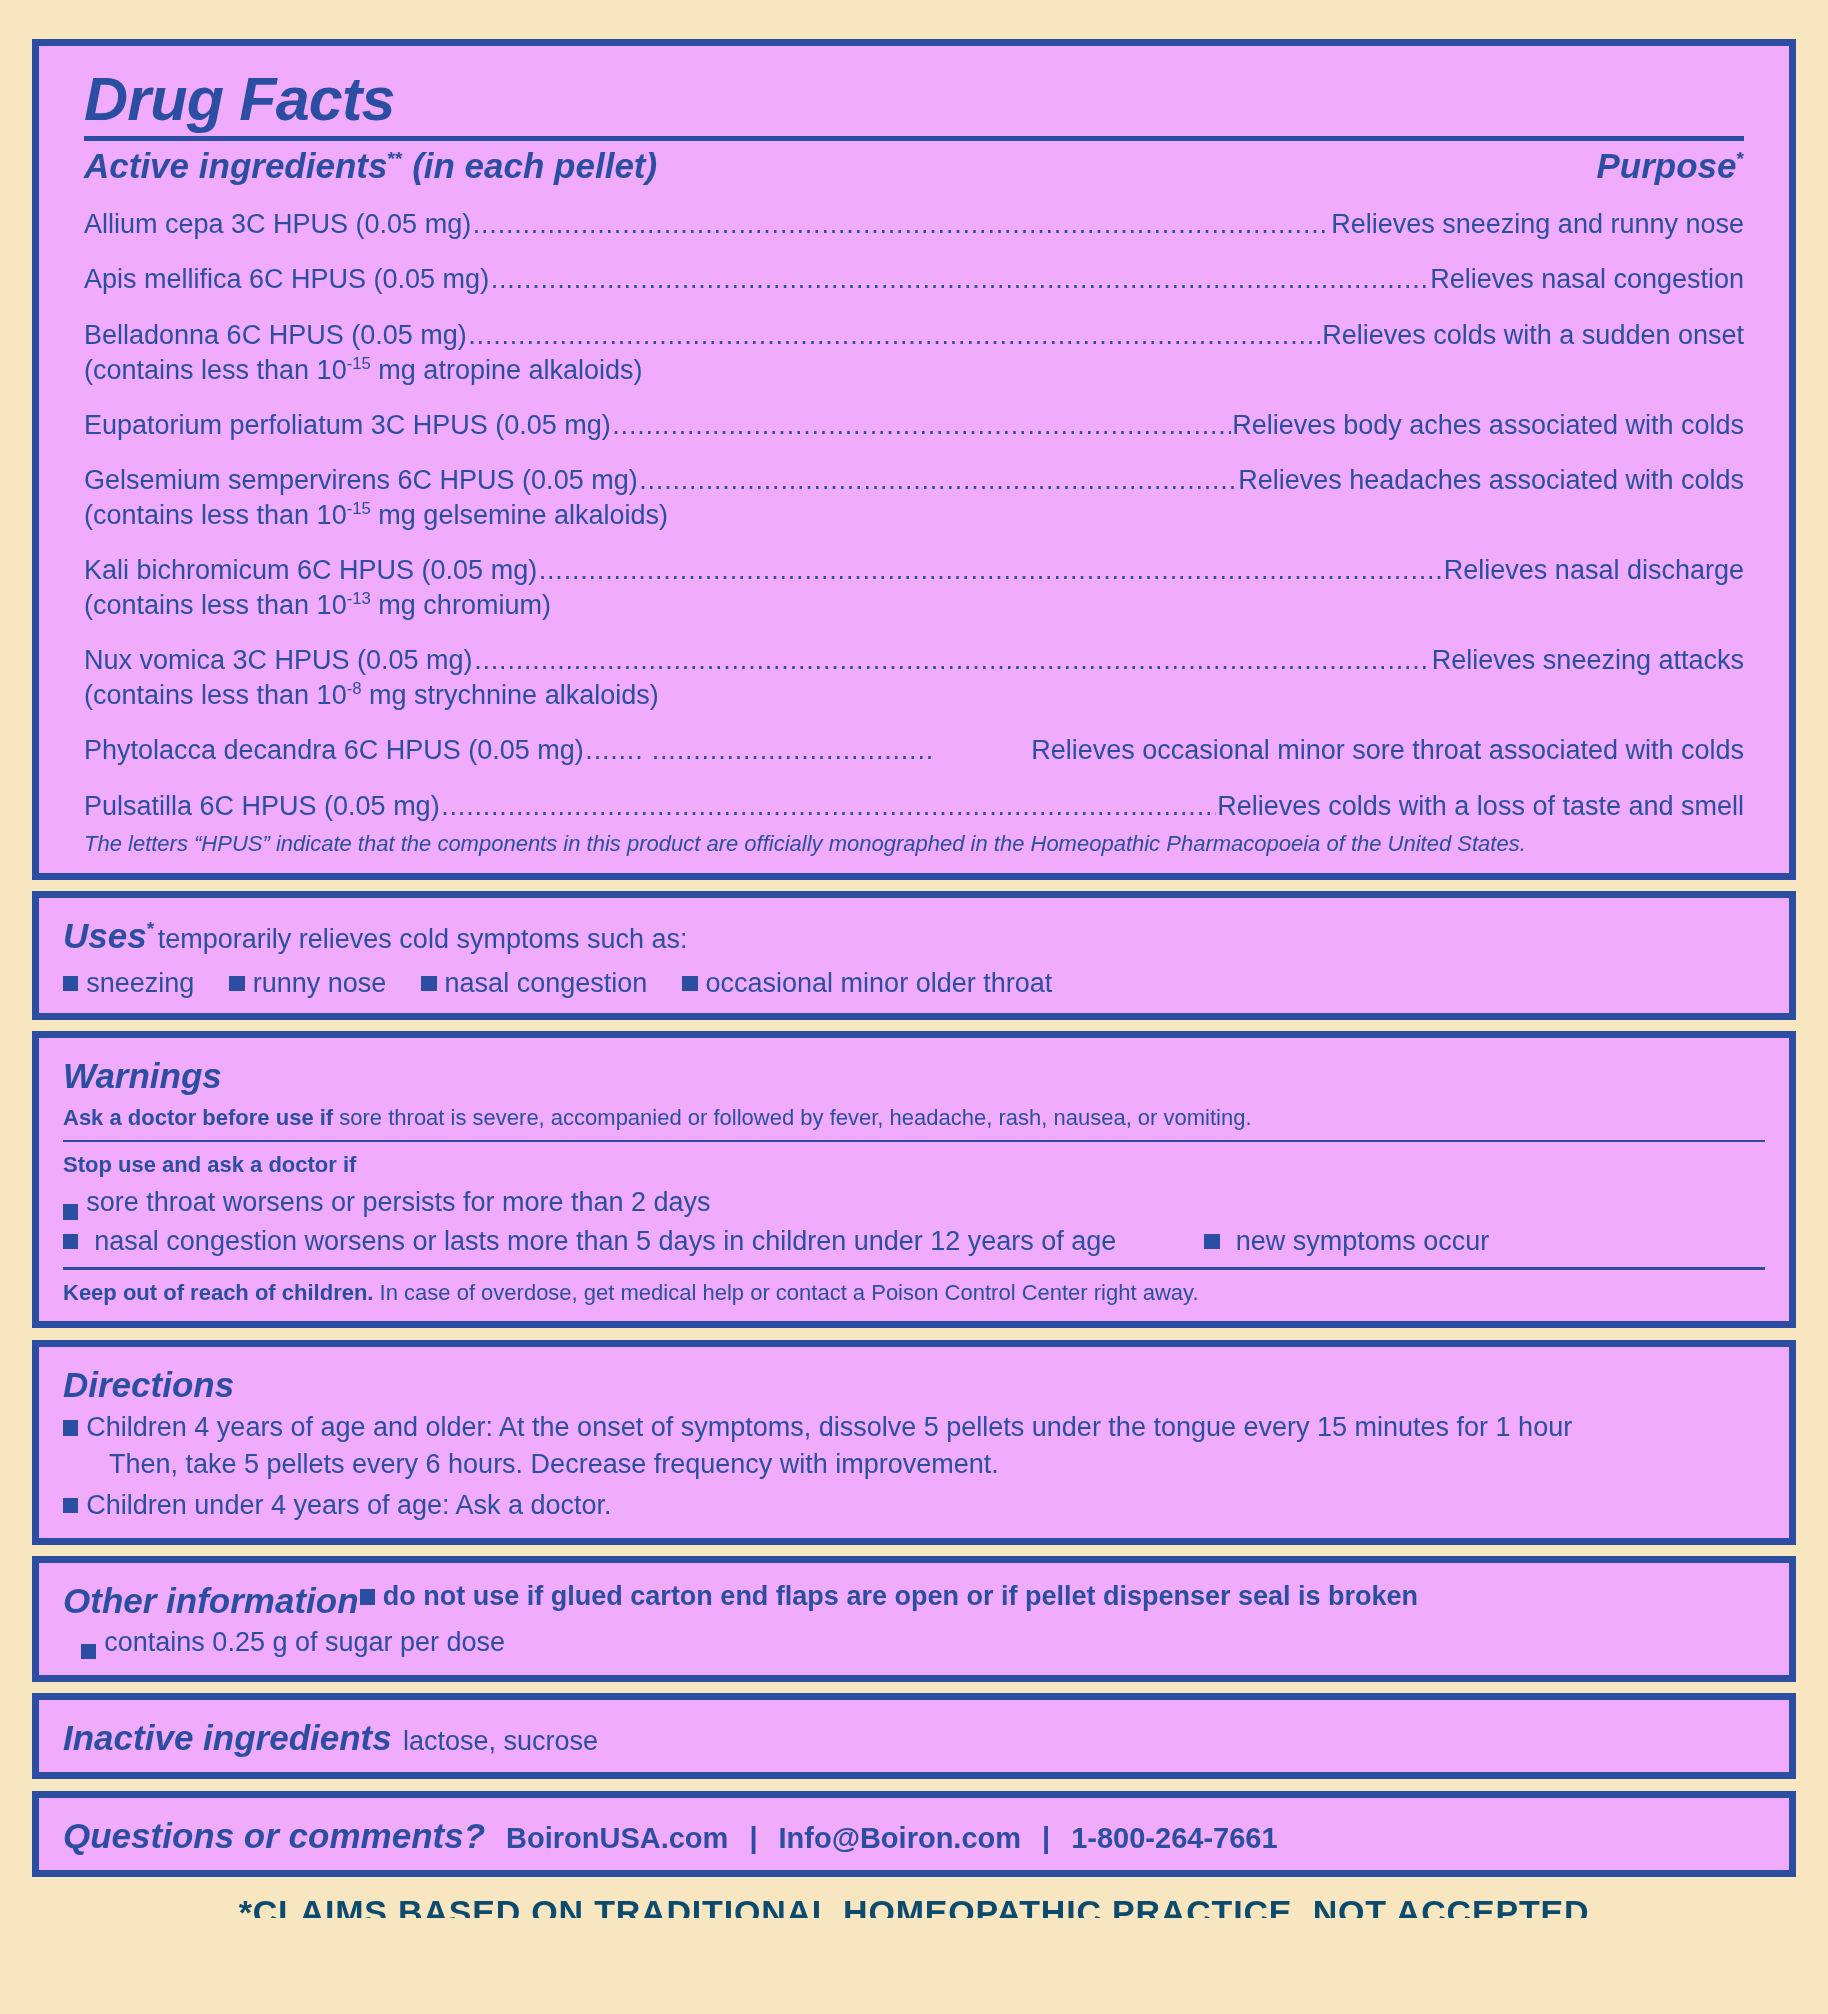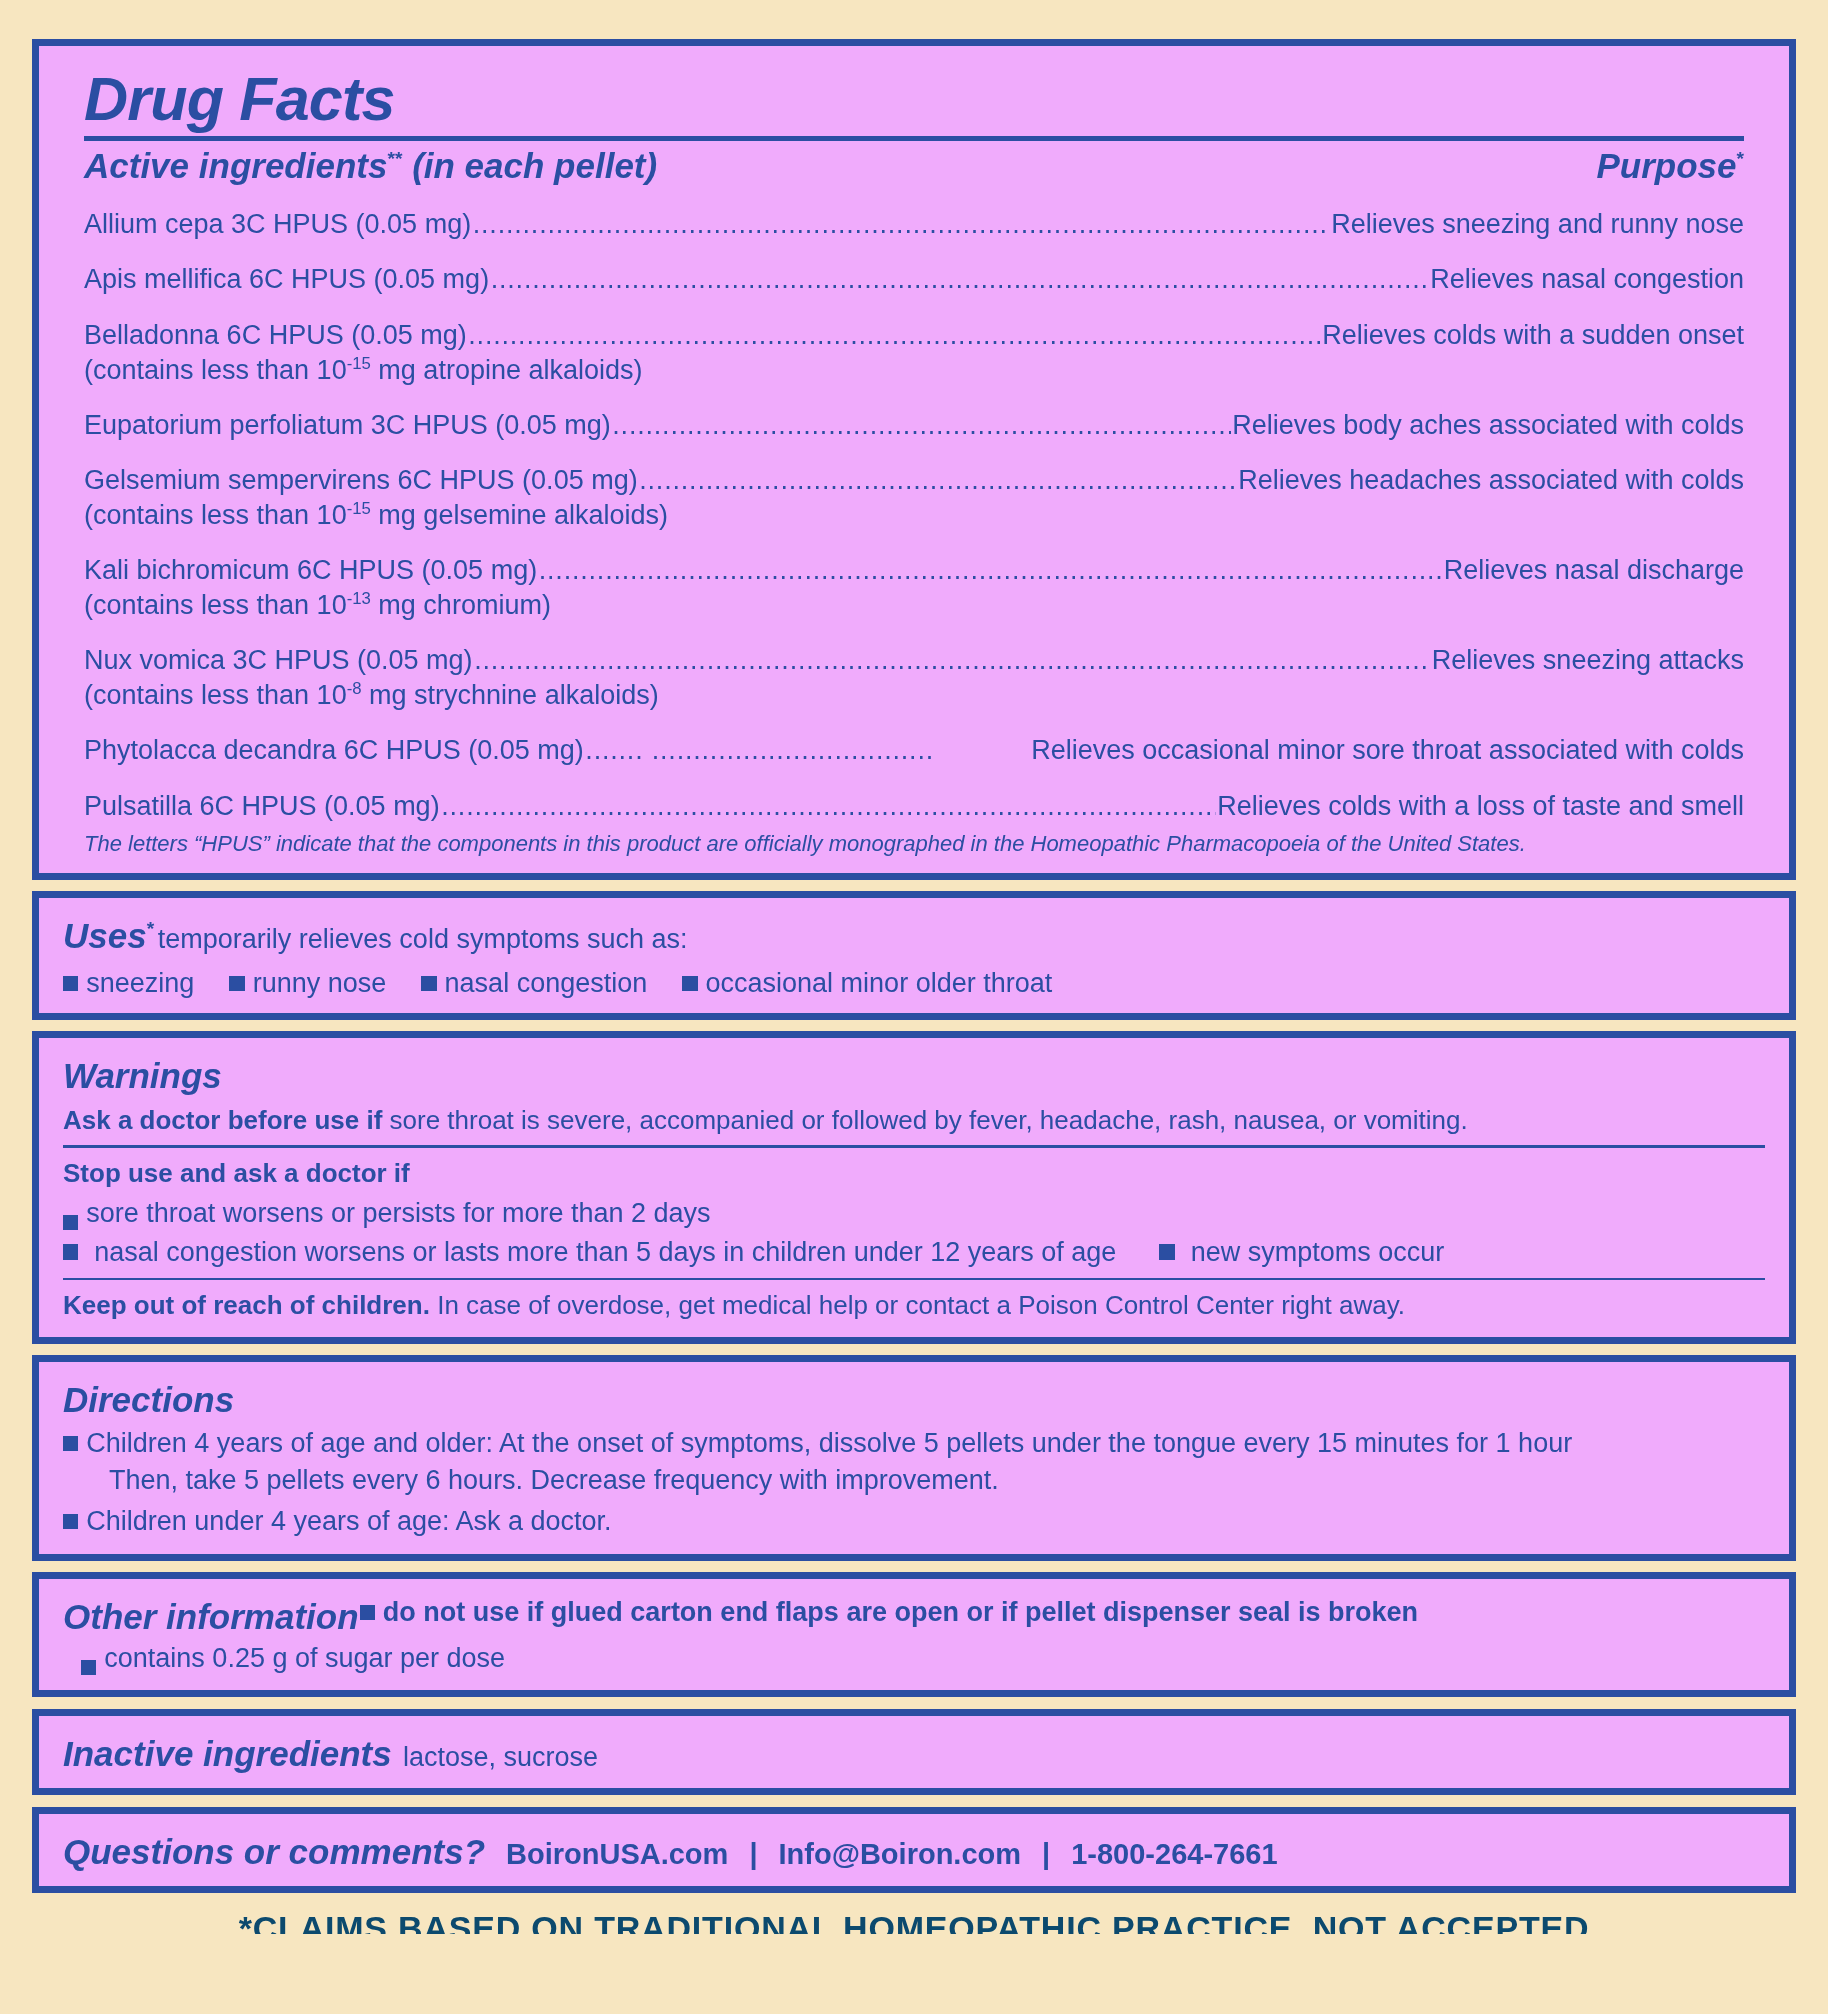--- a/index.html
+++ b/index.html
@@ -135,40 +135,40 @@
     width: 15.3px;
     height: 15.3px;
     background: #2b4ea2;
     flex: 0 0 auto;
     position: relative;
     top: -0.8px;
   }
 
   
   .warn-line {
-    font-size: 26px;
+    font-size: 22px;
     line-height: 1.32;
   }
   .b { font-weight: bold; }
 
   .bullet-line {
     display: flex;
     align-items: flex-end;
     gap: 8px;
     font-size: 27px;
     line-height: 1.35;
     margin-top: 2.4px;
   }
 
   .stopuse-bullets { margin-top: 4.8px; }
 
   .row-split {
     display: flex;
     justify-content: flex-start;
-    gap: 43px;
+    gap: 88px;
     align-items: baseline;
   }
 
   
   .dir-item {
     display: flex;
     align-items: baseline;
     gap: 8px;
     font-size: 27px;
     line-height: 1.35;

